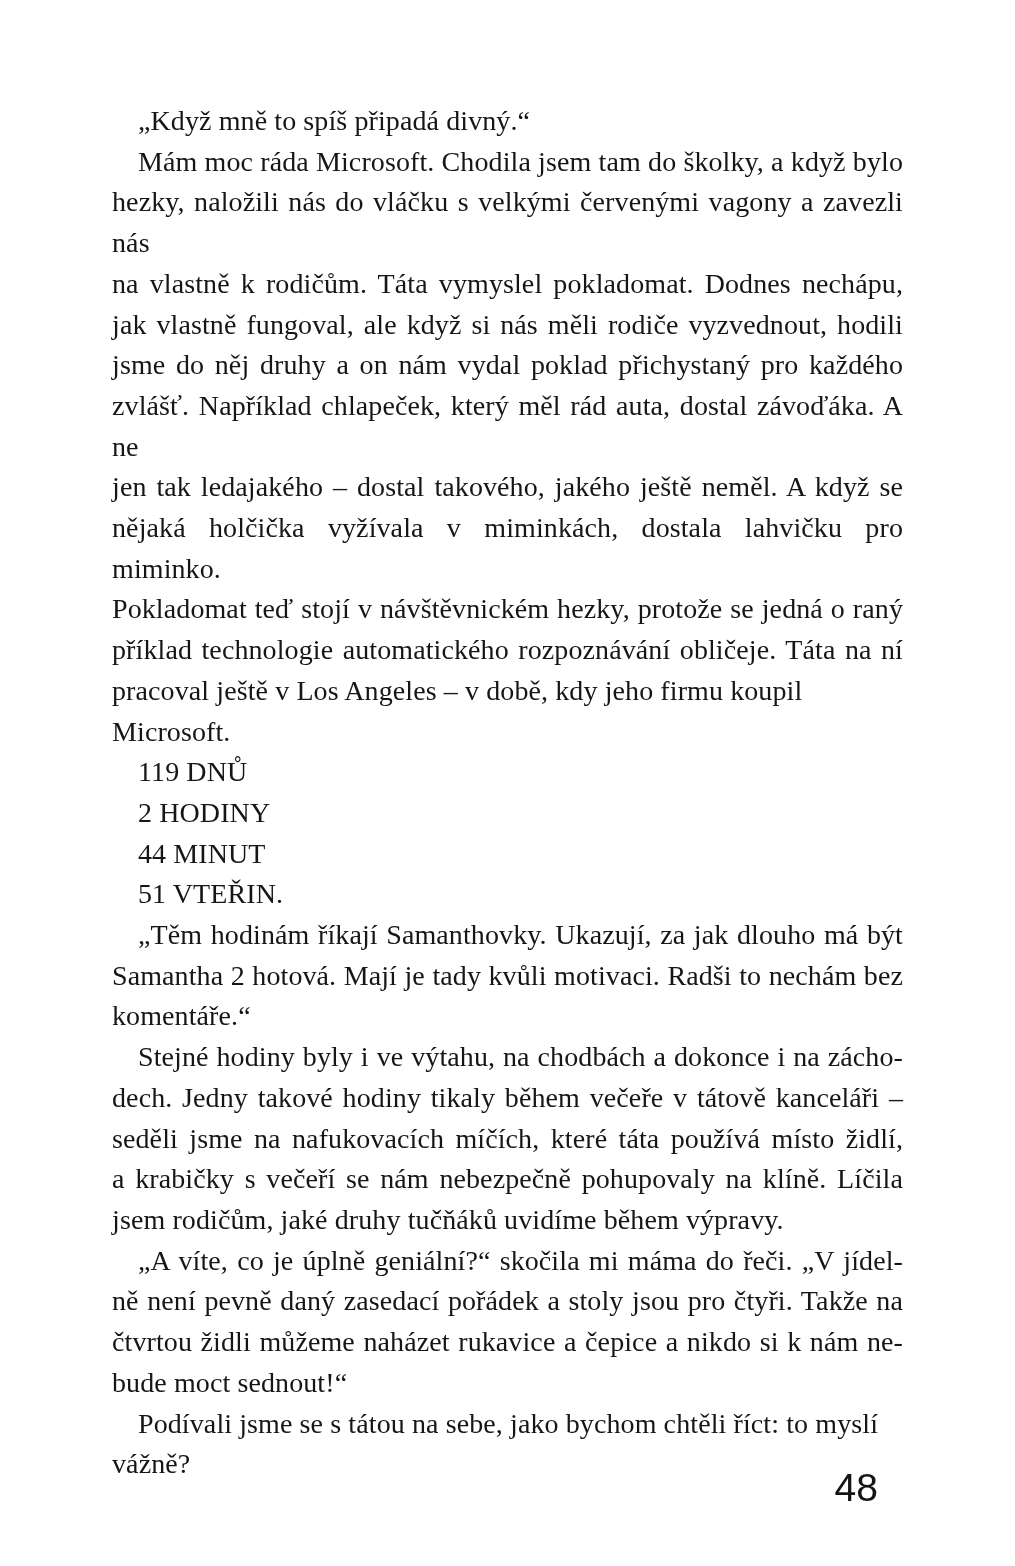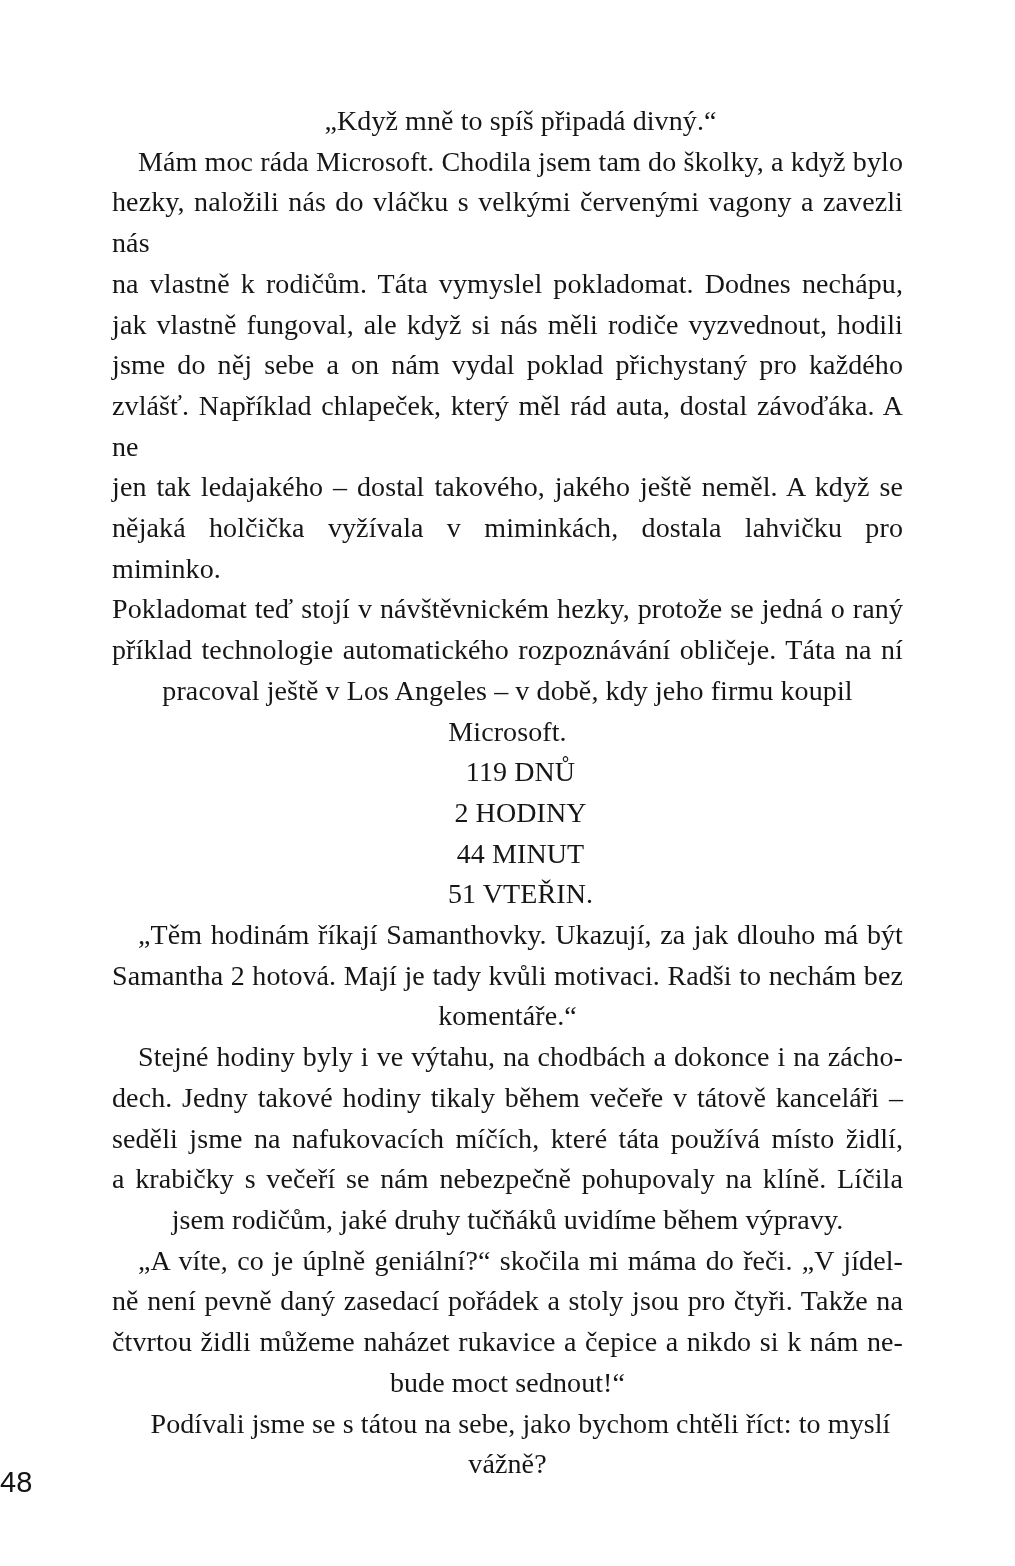--- a/index.html
+++ b/index.html
@@ -18,53 +18,53 @@
   .text-block {
     position: absolute;
     left: 112px;
     top: 101px;
     width: 791px;
   }
   .para { margin: 0; padding: 0; }
   .line {
     font-size: 28px;
     line-height: 40.7px;
-    text-align: center;
+    text-align: left;
     letter-spacing: 0.1px;
   }
   .line.just {
     text-align: justify;
     text-align-last: justify;
   }
   .line.first { text-indent: 26px; }
   .folio {
     position: absolute;
     top: 1466px;
     left: 0;
     width: 878px;
-    text-align: left;
+    text-align: right;
     font-family: "Liberation Sans", "DejaVu Sans", sans-serif;
-    font-size: 29px;
+    font-size: 39px;
     font-weight: 500;
     color: #141414;
   }
 </style>
 </head>
 <body>
 
 <div class="text-block">
     <div class="para">
       <div class="line first">„Když mně to spíš připadá divný.“</div>
     </div>
     <div class="para">
       <div class="line first just">Mám moc ráda Microsoft. Chodila jsem tam do školky, a když bylo</div>
       <div class="line just">hezky, naložili nás do vláčku s velkými červenými vagony a zavezli nás</div>
       <div class="line just">na vlastně k rodičům. Táta vymyslel pokladomat. Dodnes nechápu,</div>
       <div class="line just">jak vlastně fungoval, ale když si nás měli rodiče vyzvednout, hodili</div>
-      <div class="line just">jsme do něj sebe a on nám vydal poklad přichystaný pro každého</div>
+      <div class="line just">jsme do něj druhy a on nám vydal poklad přichystaný pro každého</div>
       <div class="line just">zvlášť. Například chlapeček, který měl rád auta, dostal závoďáka. A ne</div>
       <div class="line just">jen tak ledajakého – dostal takového, jakého ještě neměl. A když se</div>
       <div class="line just">nějaká holčička vyžívala v miminkách, dostala lahvičku pro miminko.</div>
       <div class="line just">Pokladomat teď stojí v návštěvnickém hezky, protože se jedná o raný</div>
       <div class="line just">příklad technologie automatického rozpoznávání obličeje. Táta na ní</div>
       <div class="line">pracoval ještě v Los Angeles – v době, kdy jeho firmu koupil Microsoft.</div>
     </div>
     <div class="para">
       <div class="line first">119 DNŮ</div>
     </div>

